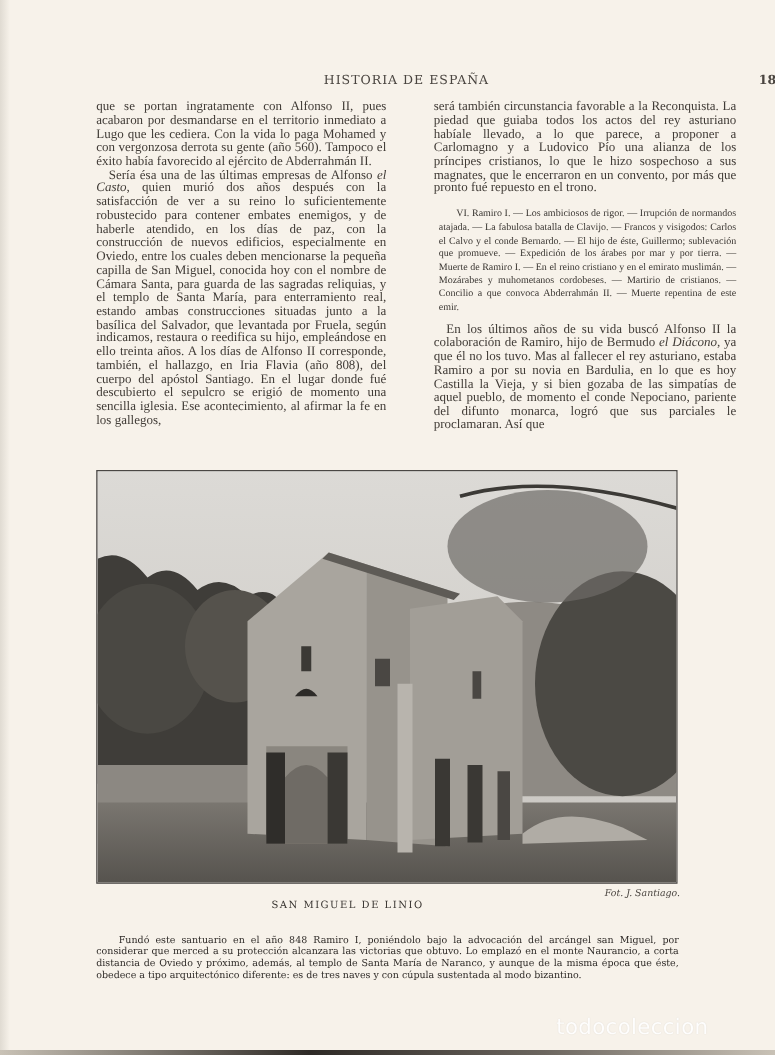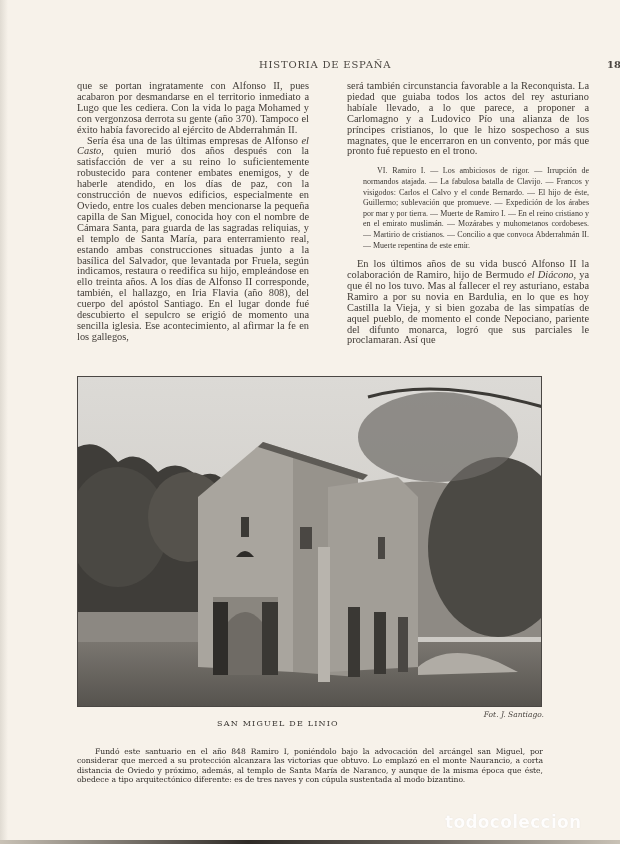--- a/index.html
+++ b/index.html
@@ -24,21 +24,21 @@
     }
     .col {
       position:absolute; font-family:"Liberation Serif", serif; font-size:10.4px; line-height:10.9px;
       text-align:justify; color:#403b36;
     }
     .col p { margin:0; text-indent:0; }
     .col p.ind { text-indent:10px; }
     .col-left { left:77px; top:81px; width:232px; }
     .col-right { left:347px; top:81px; width:242px; }
     .summary {
-      font-size:8px; line-height:10.6px; margin:9px 0 8px 16px; text-align:justify; color:#3a3632;
+      font-size:8px; line-height:10.6px; margin:9px 0 8px 4px; text-align:justify; color:#3a3632;
     }
     .summary .lead { padding-left:14px; }
     em { font-style:italic; }
     .photo {
       position:absolute; left:77px; top:376px; width:465px; height:331px;
       border:1px solid #4a4744; box-sizing:border-box; overflow:hidden;
       background:#d9d7d3;
     }
     .photo svg { display:block; }
     .credit {
@@ -49,41 +49,41 @@
       position:absolute; left:0; width:556px; top:719px; text-align:center;
       font-size:8px; letter-spacing:1.2px; color:#3a3632;
     }
     .caption-body {
       position:absolute; left:77px; top:747px; width:466px;
       font-size:7.6px; line-height:9.3px; text-align:justify; color:#2f2b28;
       text-indent:18px;
     }
     .watermark {
       position:absolute; left:445px; top:812px; font-family:"DejaVu Sans", sans-serif;
-      font-weight:bold; font-size:17px; color:#ffffff; letter-spacing:0.3px;
+      font-weight:normal; font-size:17px; color:#ffffff; letter-spacing:0.3px;
       text-shadow:0 0 1px #d8d2c8;
       opacity:0.92;
     }
     .bottom-edge {
       position:absolute; left:0; top:840px; width:620px; height:4px;
       background:linear-gradient(to right,#c9c2b6,#2e2a26 40%,#6b655e 70%,#c9c2b6);
     }
   </style>
 </head>
 <body>
 
 <div class="page-shade"></div>
 
 <div class="running-head">
   <span class="title">HISTORIA DE ESPAÑA</span>
   <span class="pageno">183</span>
 </div>
 
 <div class="col col-left">
-  <p>que se portan ingratamente con Alfonso II, pues acabaron por desmandarse en el territorio inmediato a Lugo que les cediera. Con la vida lo paga Mohamed y con vergonzosa derrota su gente (año 370). Tampoco el éxito había favorecido al ejército de Abderrahmán II.</p>
+  <p>que se portan ingratamente con Alfonso II, pues acabaron por desmandarse en el territorio inmediato a Lugo que les cediera. Con la vida lo paga Mohamed y con vergonzosa derrota su gente (año 560). Tampoco el éxito había favorecido al ejército de Abderrahmán II.</p>
   <p class="ind"><span>Sería ésa una de las últimas empresas de Alfonso </span><em>el Casto</em><span>, quien murió dos años después con la satisfacción de ver a su reino lo suficientemente robustecido para contener embates enemigos, y de haberle atendido, en los días de paz, con la construcción de nuevos edificios, especialmente en Oviedo, entre los cuales deben mencionarse la pequeña capilla de San Miguel, conocida hoy con el nombre de Cámara Santa, para guarda de las sagradas reliquias, y el templo de Santa María, para enterramiento real, estando ambas construcciones situadas junto a la basílica del Salvador, que levantada por Fruela, según indicamos, restaura o reedifica su hijo, empleándose en ello treinta años. A los días de Alfonso II corresponde, también, el hallazgo, en Iria Flavia (año 808), del cuerpo del apóstol Santiago. En el lugar donde fué descubierto el sepulcro se erigió de momento una sencilla iglesia. Ese acontecimiento, al afirmar la fe en los gallegos,</span></p>
 </div>
 
 <div class="col col-right">
   <p>será también circunstancia favorable a la Reconquista. La piedad que guiaba todos los actos del rey asturiano habíale llevado, a lo que parece, a proponer a Carlomagno y a Ludovico Pío una alianza de los príncipes cristianos, lo que le hizo sospechoso a sus magnates, que le encerraron en un convento, por más que pronto fué repuesto en el trono.</p>
   <div class="summary">
     <span class="lead">VI. Ramiro I. — Los ambiciosos de rigor. — Irrupción de normandos atajada. — La fabulosa batalla de Clavijo. — Francos y visigodos: Carlos el Calvo y el conde Bernardo. — El hijo de éste, Guillermo; sublevación que promueve. — Expedición de los árabes por mar y por tierra. — Muerte de Ramiro I. — En el reino cristiano y en el emirato muslimán. — Mozárabes y muhometanos cordobeses. — Martirio de cristianos. — Concilio a que convoca Abderrahmán II. — Muerte repentina de este emir.</span>
   </div>
   <p class="ind"><span>En los últimos años de su vida buscó Alfonso II la colaboración de Ramiro, hijo de Bermudo </span><em>el Diácono</em><span>, ya que él no los tuvo. Mas al fallecer el rey asturiano, estaba Ramiro a por su novia en Bardulia, en lo que es hoy Castilla la Vieja, y si bien gozaba de las simpatías de aquel pueblo, de momento el conde Nepociano, pariente del difunto monarca, logró que sus parciales le proclamaran. Así que</span></p>
 </div>

